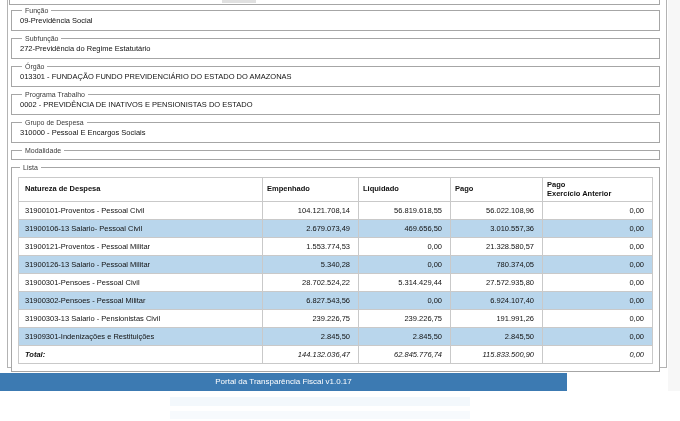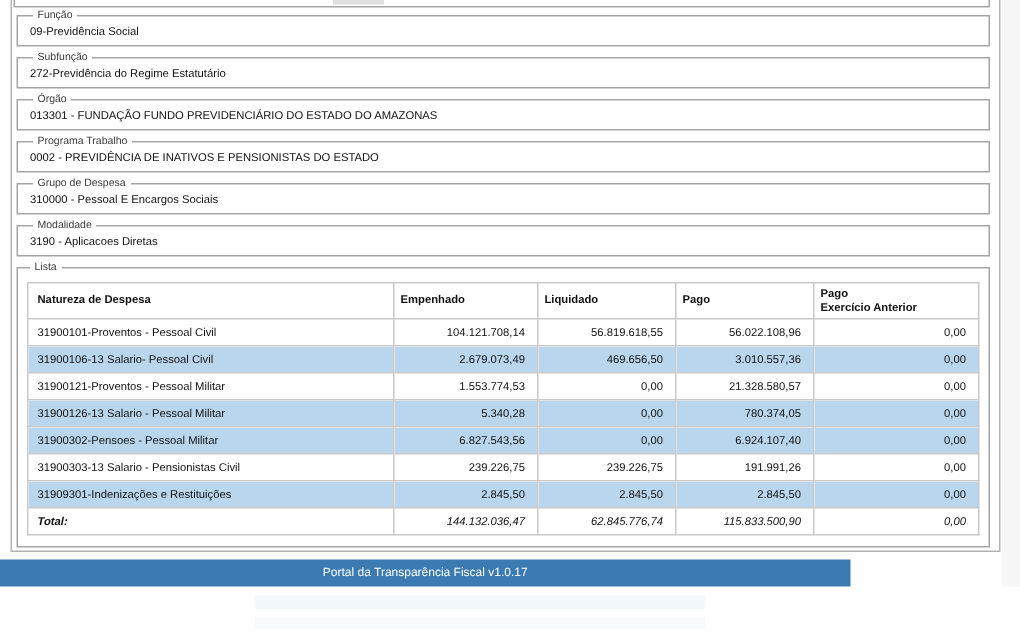--- a/index.html
+++ b/index.html
@@ -95,21 +95,20 @@
       <div class="fs-value">0002 - PREVIDÊNCIA DE INATIVOS E PENSIONISTAS DO ESTADO</div>
     </fieldset>
 
     <fieldset>
       <legend>Grupo de Despesa</legend>
       <div class="fs-value">310000 - Pessoal E Encargos Sociais</div>
     </fieldset>
 
     <fieldset>
       <legend>Modalidade</legend>
-      <div class="fs-value">3190 - Aplicacoes Diretas</div>
     </fieldset>
 
     <fieldset class="lista-fieldset">
       <legend>Lista</legend>
 
       <table class="lista">
         <colgroup>
           <col style="width:244px">
             <col style="width:96px">
             <col style="width:92px">
@@ -153,20 +152,27 @@
             </tr>
 
             <tr class="data-row hl">
               <td>31900126-13 Salario - Pessoal Militar</td>
               <td class="num">5.340,28</td>
               <td class="num">0,00</td>
               <td class="num">780.374,05</td>
               <td class="num">0,00</td>
             </tr>
 
+            <tr class="data-row">
+              <td>31900301-Pensoes - Pessoal Civil</td>
+              <td class="num">28.702.524,22</td>
+              <td class="num">5.314.429,44</td>
+              <td class="num">27.572.935,80</td>
+              <td class="num">0,00</td>
+            </tr>
 
             <tr class="data-row hl">
               <td>31900302-Pensoes - Pessoal Militar</td>
               <td class="num">6.827.543,56</td>
               <td class="num">0,00</td>
               <td class="num">6.924.107,40</td>
               <td class="num">0,00</td>
             </tr>
 
             <tr class="data-row">

